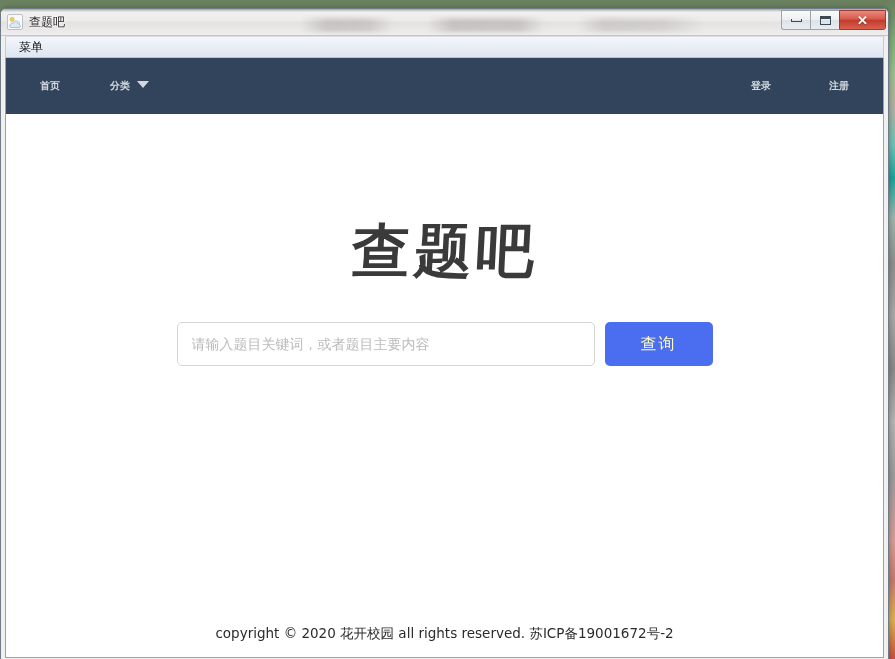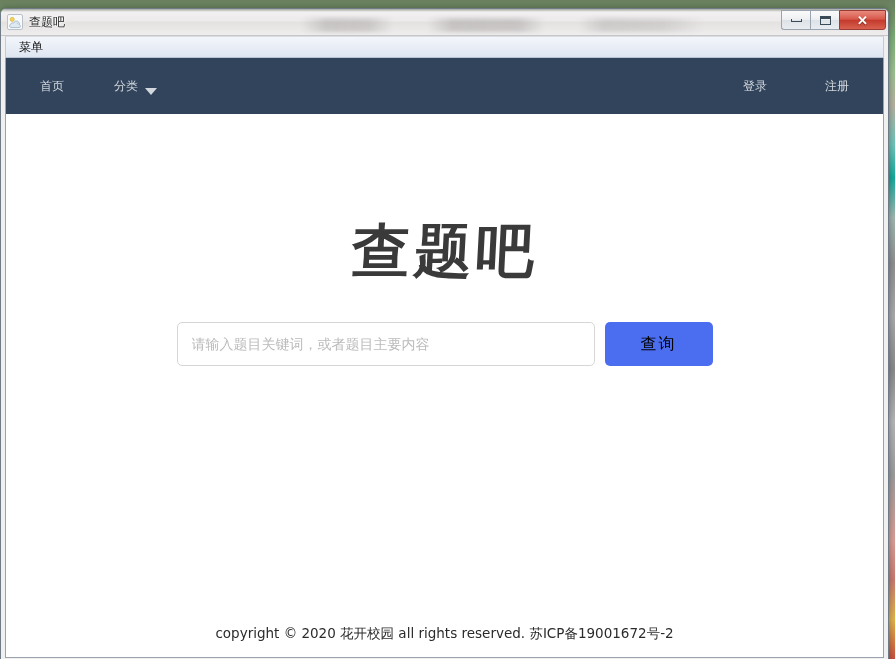--- a/index.html
+++ b/index.html
@@ -188,28 +188,29 @@
     flex: 0 0 56px;
     background: #32445c;
     display: flex;
     align-items: center;
     padding: 0 22px;
   }
   .nav-left { display: flex; align-items: center; gap: 26px; }
   .nav-right { display: flex; align-items: center; gap: 34px; margin-left: auto; }
   .nav-link {
     color: #d3d8de;
-    font-size: 12px;
+    font-size: 10px;
     font-family: "DejaVu Sans", "Liberation Sans", sans-serif;
     padding: 6px 12px;
     cursor: pointer;
     white-space: nowrap;
     display: flex;
-    align-items: flex-end;
+    align-items: flex-start;
     gap: 7px;
+    font-weight: bold;
   }
   .caret-down {
     width: 0; height: 0;
     border-left: 6px solid transparent;
     border-right: 6px solid transparent;
     border-top: 7px solid #d3d8de;
     display: inline-block;
     margin-top: 2px;
   }
 
@@ -255,21 +256,21 @@
     color: #bbbbbb;
     font-family: "DejaVu Sans", "Liberation Sans", sans-serif;
   }
   #search-button {
     flex: 0 0 108px;
     margin-left: 10px;
     height: 44px;
     background: #4b6ef0;
     border: none;
     border-radius: 5px;
-    color: #000000;
+    color: #fef9c3;
     font-size: 16px;
     font-family: "DejaVu Sans", "Liberation Sans", sans-serif;
     letter-spacing: 2px;
     cursor: pointer;
   }
 
   
   #site-footer {
     flex: 0 0 auto;
     text-align: center;

